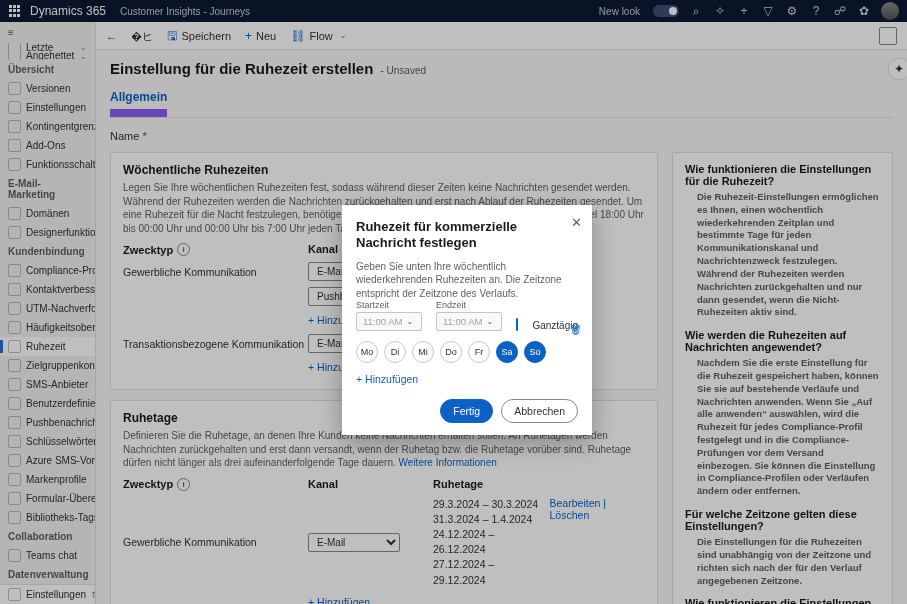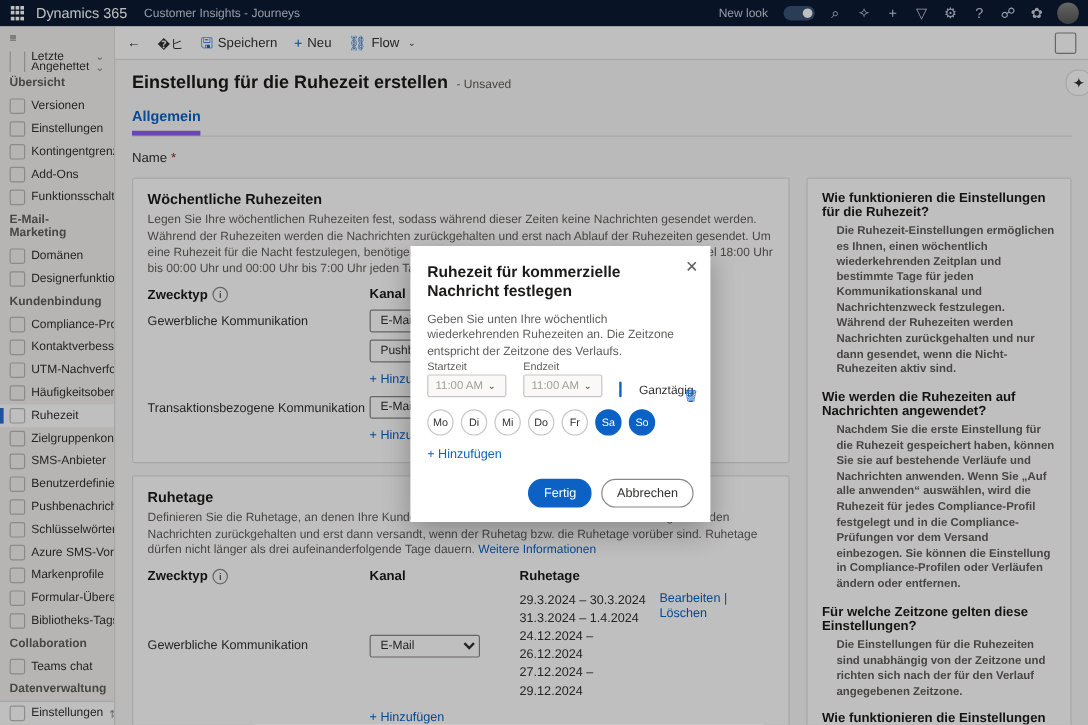--- a/index.html
+++ b/index.html
@@ -31,21 +31,21 @@
 .cmdbar .cicon{color:#0b62c4;font-size:12px;line-height:1;}
 .cmdbar .spacer{flex:1;}
 .cmdbar .box{width:16px;height:16px;border:1px solid #8a8886;border-radius:2px;}
 .page{flex:1;overflow:hidden;padding:0 14px 10px 14px;position:relative;}
 .copilot{position:absolute;right:-3px;top:8px;width:20px;height:20px;border:1px solid #e1dfdd;border-radius:10px;background:#fff;display:flex;align-items:center;justify-content:center;font-size:12px;}
 .title-row{padding:10px 0 2px 0;}
 .title-row .t{font-size:15px;font-weight:600;color:#1b1a19;}
 .title-row .sub{font-size:10px;color:#605e5c;margin-left:4px;}
 .tabrow{border-bottom:1px solid #e1dfdd;margin-top:6px;}
 .tab{display:inline-block;padding:5px 0;margin-right:18px;font-size:12px;color:#323130;}
-.tab.active{color:#0b62c4;border-bottom:4px solid #8b5cf6;font-weight:600;}
+.tab.active{color:#0b62c4;border-bottom:8px solid #8b5cf6;font-weight:600;}
 .form-row{display:flex;align-items:center;margin:12px 0 10px 0;}
 .form-row .lbl{font-size:11px;color:#323130;}
 .form-row .req{color:#a4262c;}
 .form-row .val{background:#f3f2f1;border:1px solid #edebe9;border-radius:2px;padding:4px 8px;font-size:11px;color:#605e5c;flex:1;max-width:540px;}
 .cols{display:flex;gap:14px;}
 .leftcol{flex:1;display:flex;flex-direction:column;gap:10px;}
 .rightcol{width:195px;}
 .card{border:1px solid #e1dfdd;background:#fff;border-radius:2px;padding:10px 12px;}
 .card-h{font-size:12px;font-weight:600;color:#1b1a19;margin-bottom:4px;}
 .card-desc{font-size:10px;color:#605e5c;line-height:1.35;margin-bottom:8px;}

